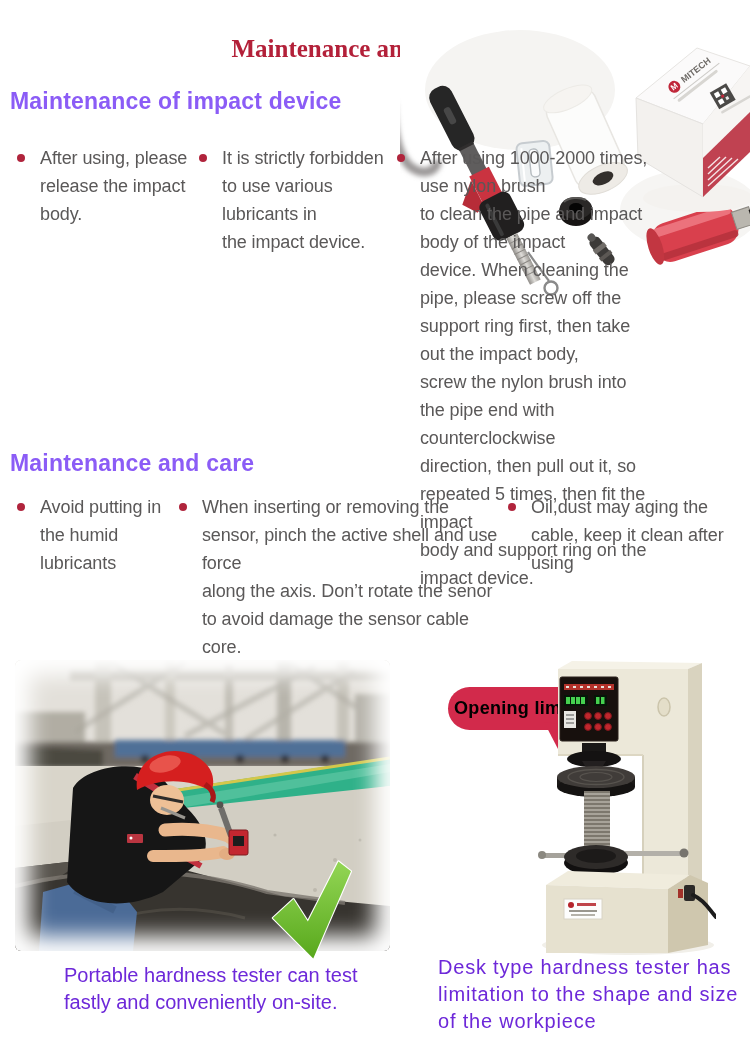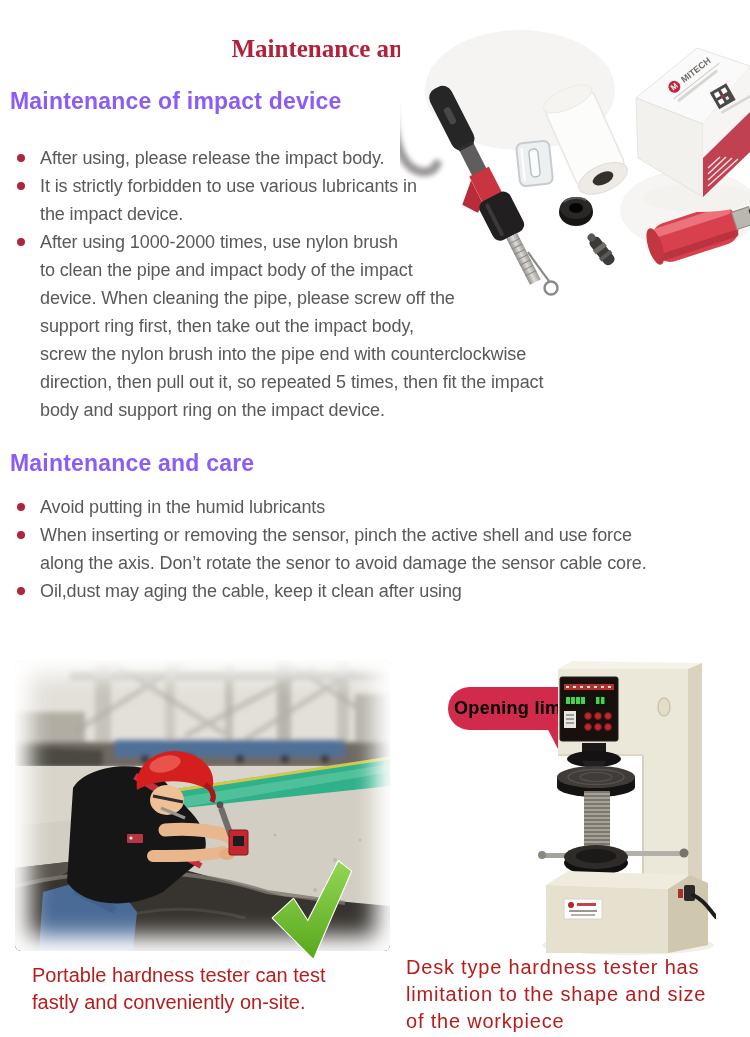--- a/index.html
+++ b/index.html
@@ -10,42 +10,42 @@
   .main-title{
     position:absolute;top:35px;left:0;width:700px;margin:0;text-align:center;
     font-family:"Liberation Serif",serif;font-weight:bold;font-size:25px;color:#b32039;
   }
   .section-heading{
     position:absolute;left:10px;margin:0;font-size:23px;font-weight:bold;color:#8b5cf6;
     letter-spacing:.2px;
   }
   .h-impact{top:88px;}
   .h-care{top:450px;}
-  .list{position:absolute;display:flex;flex-direction:column;}
+  .list{position:absolute;display:flex;flex-direction:row;}
   .list-impact{left:14px;top:144px;width:640px;}
   .list-care{left:14px;top:493px;width:724px;}
   .bullet-item{display:flex;align-items:flex-start;}
   .bullet-dot{flex:none;width:8px;height:8px;border-radius:50%;background:#b0243c;margin:10px 15px 0 3px;}
   .bullet-text{
     color:#5a5858;font-size:18px;line-height:28px;white-space:pre-line;letter-spacing:-.1px;
   }
   .photo-wrap{position:absolute;left:15px;top:660px;width:375px;height:291px;border-radius:6px;}
   .photo-wrap svg{display:block;border-radius:6px;}
   .vignette{position:absolute;inset:0;border-radius:6px;pointer-events:none;
     box-shadow:inset 0 0 22px 15px #ffffff;}
   .check{position:absolute;left:268px;top:856px;width:86px;height:106px;}
   .bubble{
     position:absolute;left:408px;top:687px;width:131px;height:43px;background:#d22a4b;
     border-radius:22px;display:flex;align-items:center;justify-content:center;
     color:#000000;font-weight:bold;font-size:18px;letter-spacing:.3px;margin-left:40px;
   }
   .bubble-tail{position:absolute;left:92px;top:35px;width:48px;height:27px;}
   .tester{position:absolute;left:538px;top:655px;width:178px;height:302px;}
   .accessories{position:absolute;left:400px;top:0;width:350px;height:312px;}
-  .caption{position:absolute;white-space:pre-line;color:#b91c1c;}
+  .caption{position:absolute;white-space:pre-line;color:#6d28d9;margin-left:32px;}
   .caption-portable{left:32px;top:962px;width:330px;font-size:20px;line-height:27px;}
   .caption-desk{left:406px;top:954px;width:342px;font-size:20px;line-height:27px;letter-spacing:.8px;}
 </style>
 </head>
 <body>
 
 <div class="page">
 
   <h1 class="main-title">Maintenance and care</h1>
 

